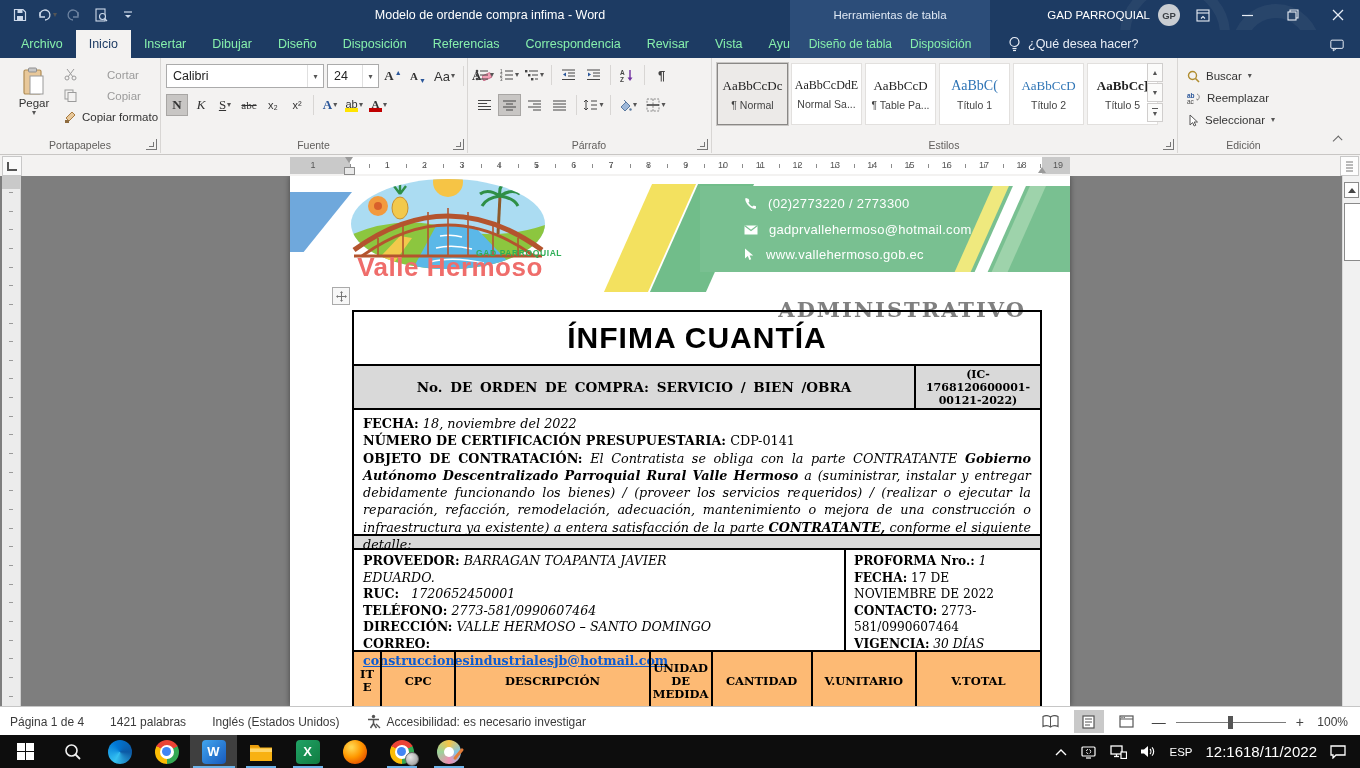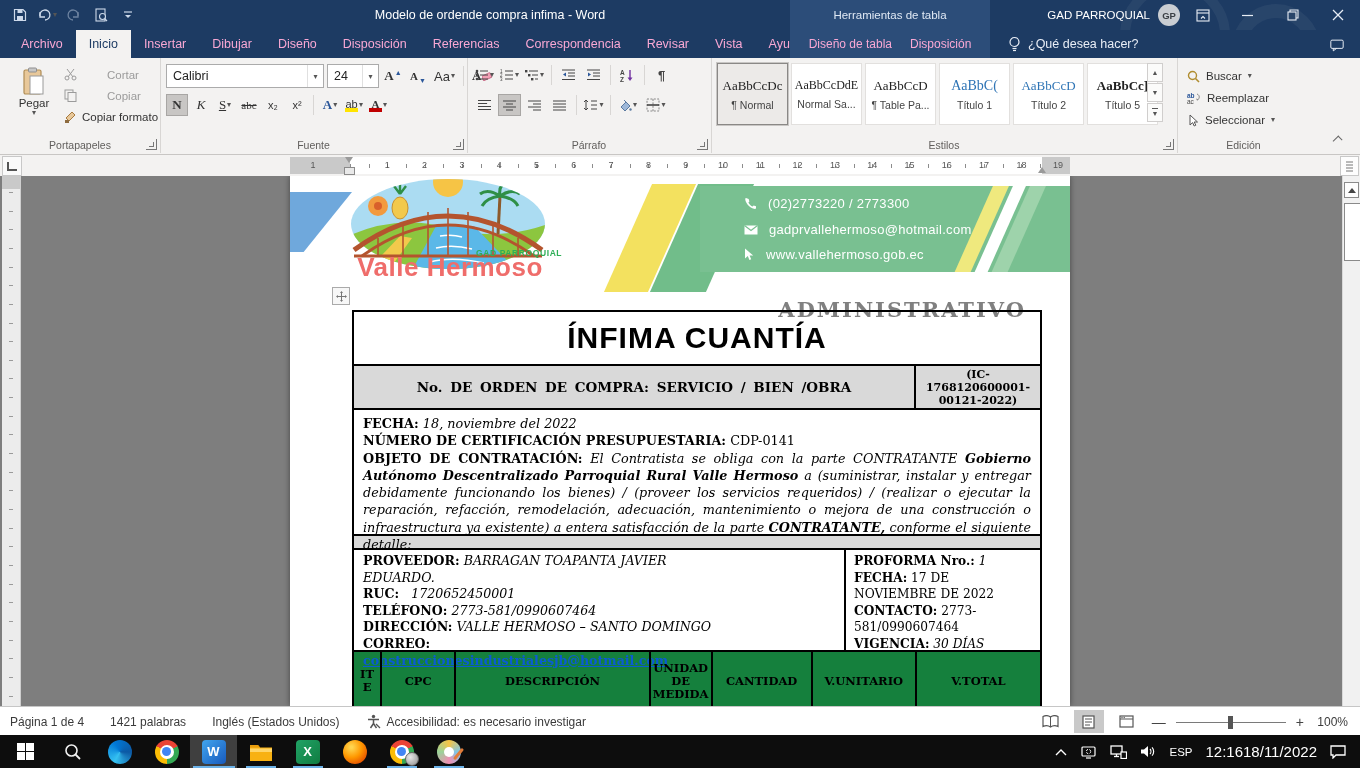--- a/index.html
+++ b/index.html
@@ -18,21 +18,21 @@
   .tb-title{position:absolute;left:280px;width:420px;top:0;height:30px;display:flex;align-items:center;justify-content:center;font-size:12.5px;color:#fff;white-space:nowrap;}
   .ctx-strip{position:absolute;left:790px;width:200px;top:0;height:30px;background:#2c4d79;display:flex;align-items:center;justify-content:center;font-size:11.5px;color:#dfe8f4;}
   .tb-right{position:absolute;right:0;top:0;height:30px;display:flex;align-items:center;}
   .acct-name{font-size:11.5px;margin-right:8px;}
   .avatar{width:22px;height:22px;border-radius:50%;background:#c9cdd2;color:#3a3f44;font-size:9.5px;font-weight:bold;display:flex;align-items:center;justify-content:center;}
   .wbtn{width:45px;height:30px;display:flex;align-items:center;justify-content:center;background:transparent;border:0;color:#e7edf5;font-size:14px;padding:0;}
 
   
   .tabsrow{position:absolute;top:30px;left:0;width:1360px;height:28px;background:#1d3b63;}
   .tabs-main{position:absolute;left:8px;top:0;height:28px;display:flex;}
-  .rtab{height:28px;line-height:28px;padding:0 13px;font-size:12.5px;color:#f9a8d4;white-space:nowrap;}
+  .rtab{height:28px;line-height:28px;padding:0 13px;font-size:12.5px;color:#86efac;white-space:nowrap;}
   .rtab.active{background:#f3f2f1;color:#1e3c64;}
   .ctx-tabs{position:absolute;left:790px;width:200px;top:0;height:28px;background:#2c4d79;display:flex;justify-content:center;}
   .ctx-tabs .rtab{padding:0 9px;font-size:12px;}
   .tellme{position:absolute;left:1008px;top:0;height:28px;display:flex;align-items:center;gap:7px;color:#e9eef6;font-size:12.5px;}
   .feedback{position:absolute;right:10px;top:4px;width:26px;height:22px;display:flex;align-items:center;justify-content:center;background:transparent;border:0;}
 
   
   .ribbon{position:absolute;top:58px;left:0;width:1360px;height:96px;background:#f3f2f1;border-bottom:1px solid #c8c6c4;color:#444;}
   .rgroup{position:absolute;top:0;height:95px;border-right:1px solid #d8d6d4;}
   .glabel{position:absolute;bottom:2px;left:0;right:0;text-align:center;font-size:10.5px;color:#605e5c;}
@@ -137,21 +137,21 @@
   .c-fields i{font-style:italic;}
   .bi{font-weight:bold;font-style:italic;}
   .just{text-align:justify;}
   .r-sep{height:14px;background:#d9d9d9;}
   .r-prov{height:102px;}
   .c-prov{width:524px;border-right:2px solid #000;padding:3px 9px;font-size:12.6px;line-height:16.6px;}
   .c-prof{width:206px;padding:3px 8px;font-size:12.2px;line-height:16.6px;}
   .c-prov b,.c-prof b{font-weight:bold;}
   .provline1{padding-right:105px;}
   .link{color:#0b5bd3;font-weight:bold;text-decoration:underline;font-size:12.6px;}
-  .r-items{height:60px;background:#15803d;}
+  .r-items{height:60px;background:#fdba74;}
   .hcell{border-right:2px solid #000;display:flex;align-items:center;justify-content:center;text-align:center;font-weight:bold;font-size:11.5px;line-height:13px;padding:2px 1px;}
   .hcell:last-child{border-right:0;}
   .ite{width:14px;word-break:break-all;line-height:13px;}
 
   
   .vscroll{position:absolute;right:0;top:0;bottom:0;width:17px;background:#f1f1f1;border-left:1px solid #d9d9d9;}
   .sup{position:absolute;left:1px;top:6px;width:15px;height:16px;background:#fdfdfd;border:1px solid #8a8a8a;display:flex;align-items:center;justify-content:center;padding:0;}
   .tri-up{width:0;height:0;border-left:4px solid transparent;border-right:4px solid transparent;border-bottom:5px solid #444;}
   .thumb{position:absolute;left:1px;top:27px;width:15px;height:56px;background:#fff;border:1px solid #8a8a8a;}
 

